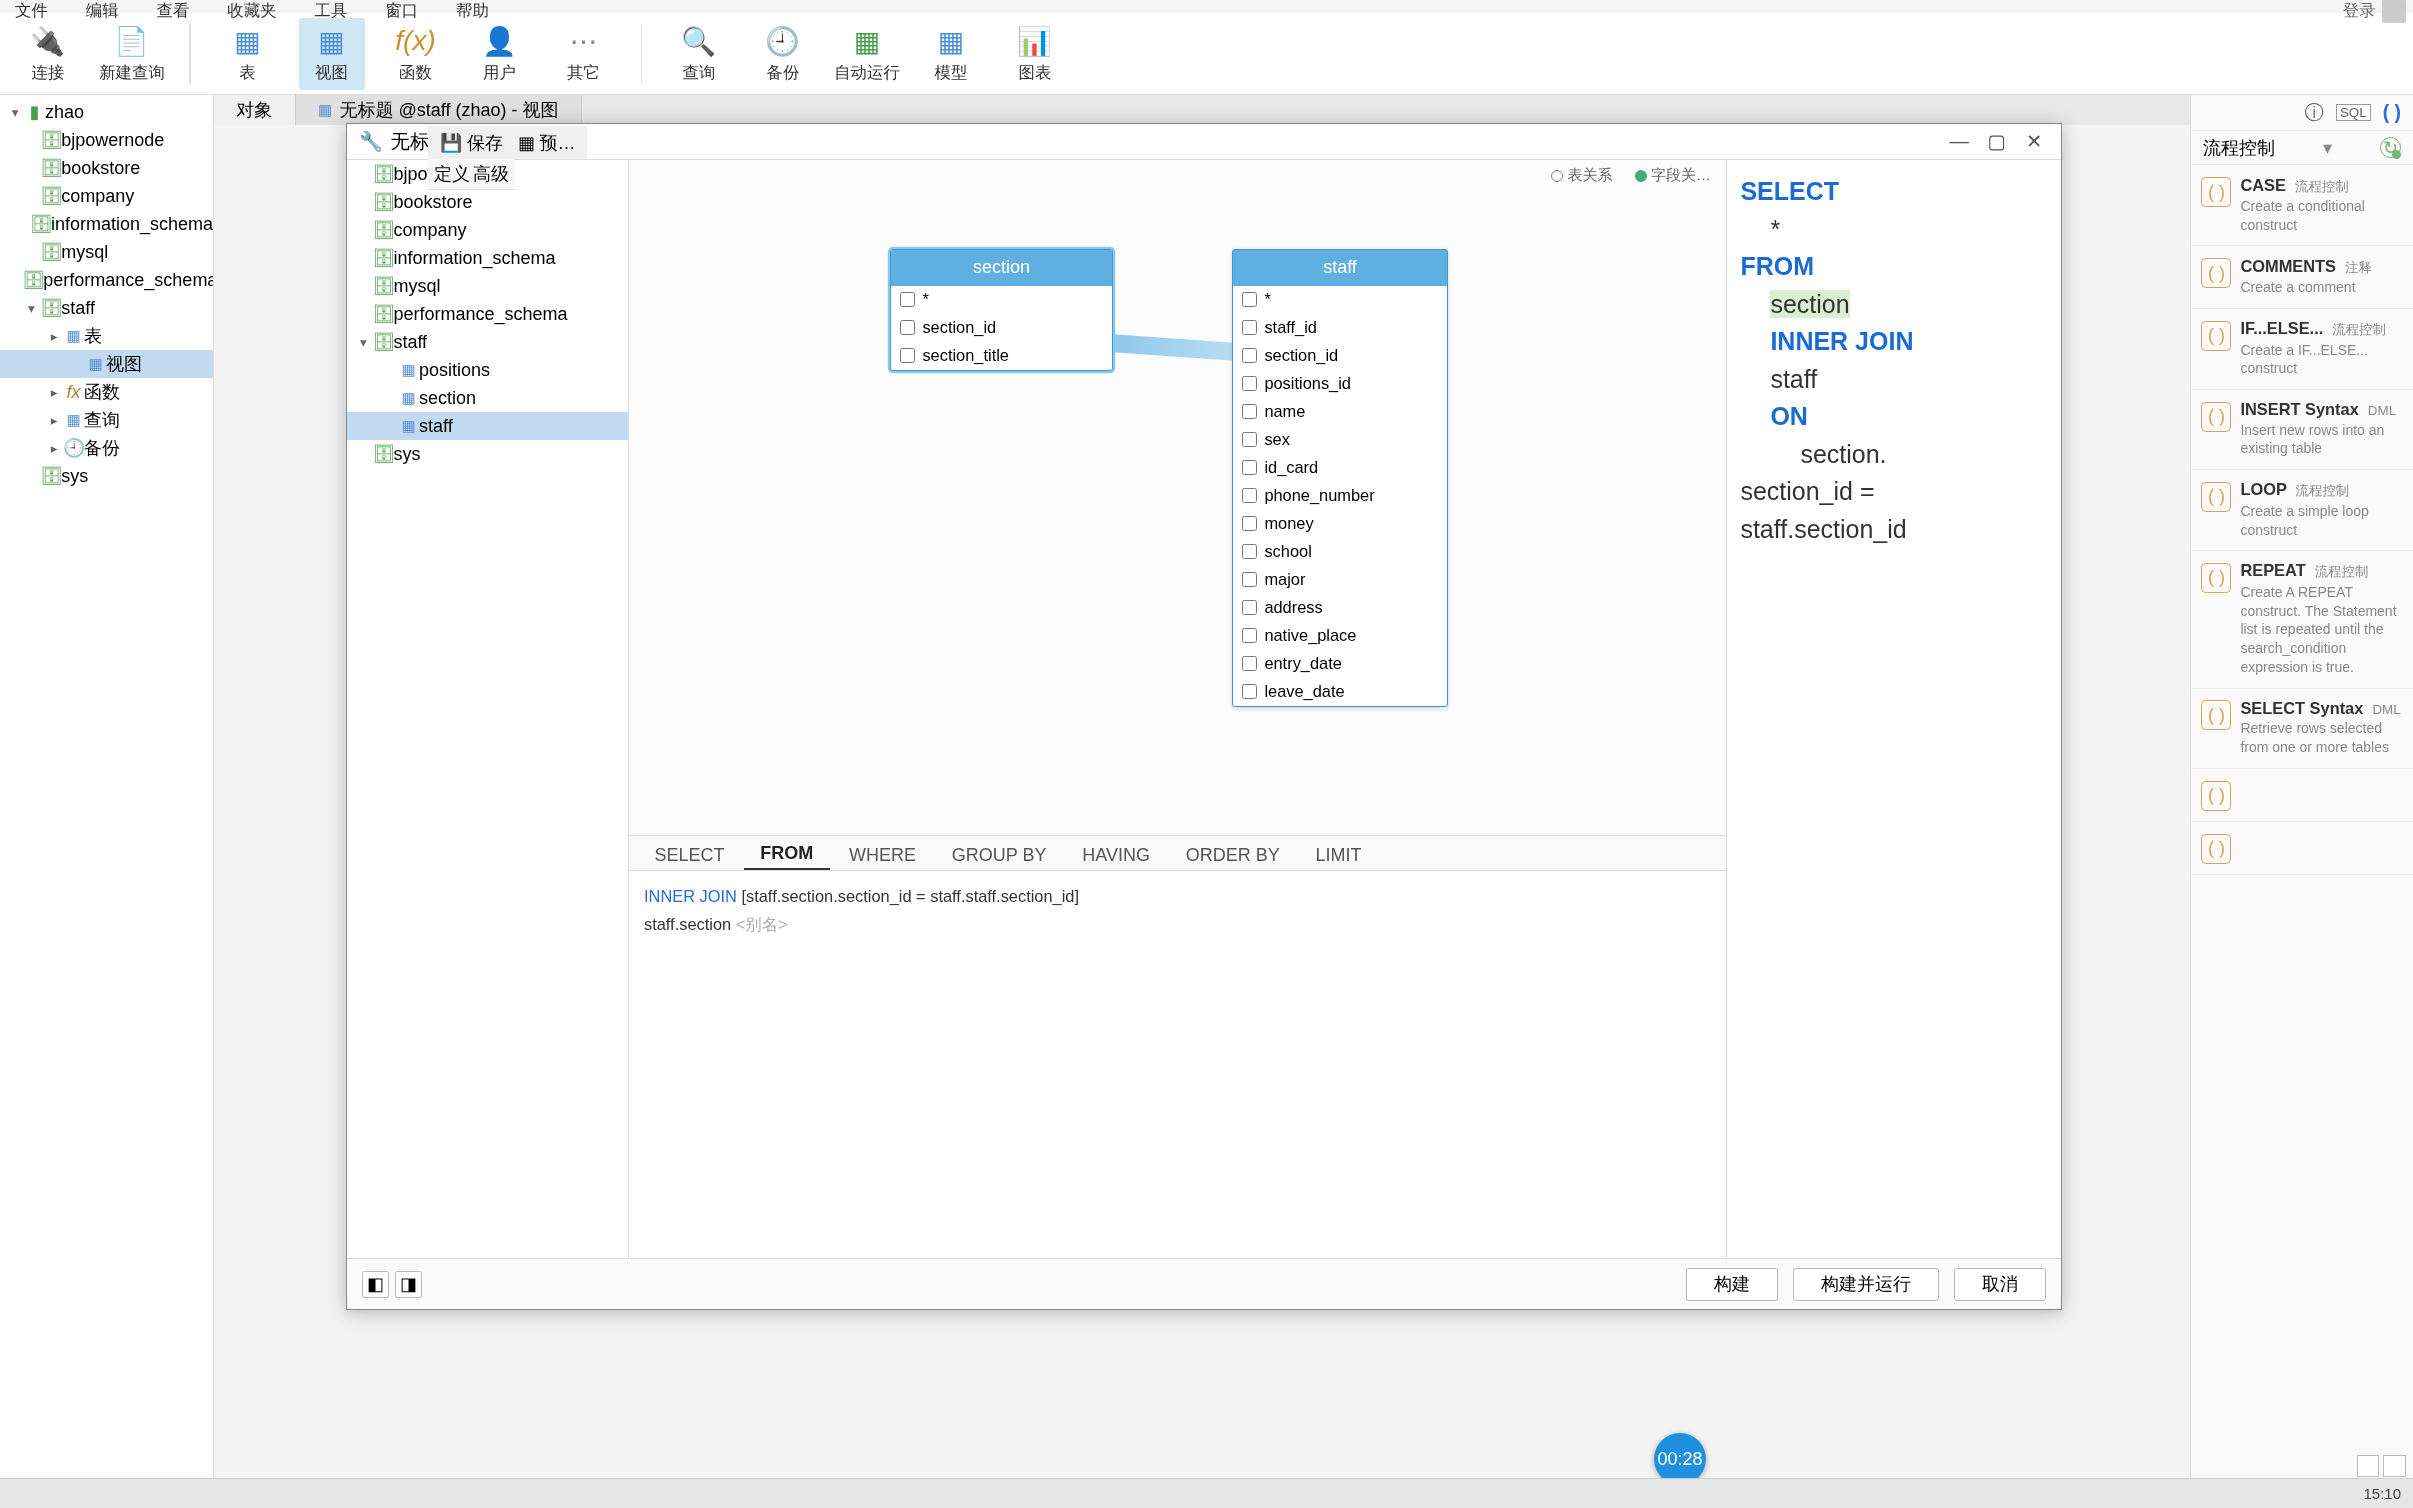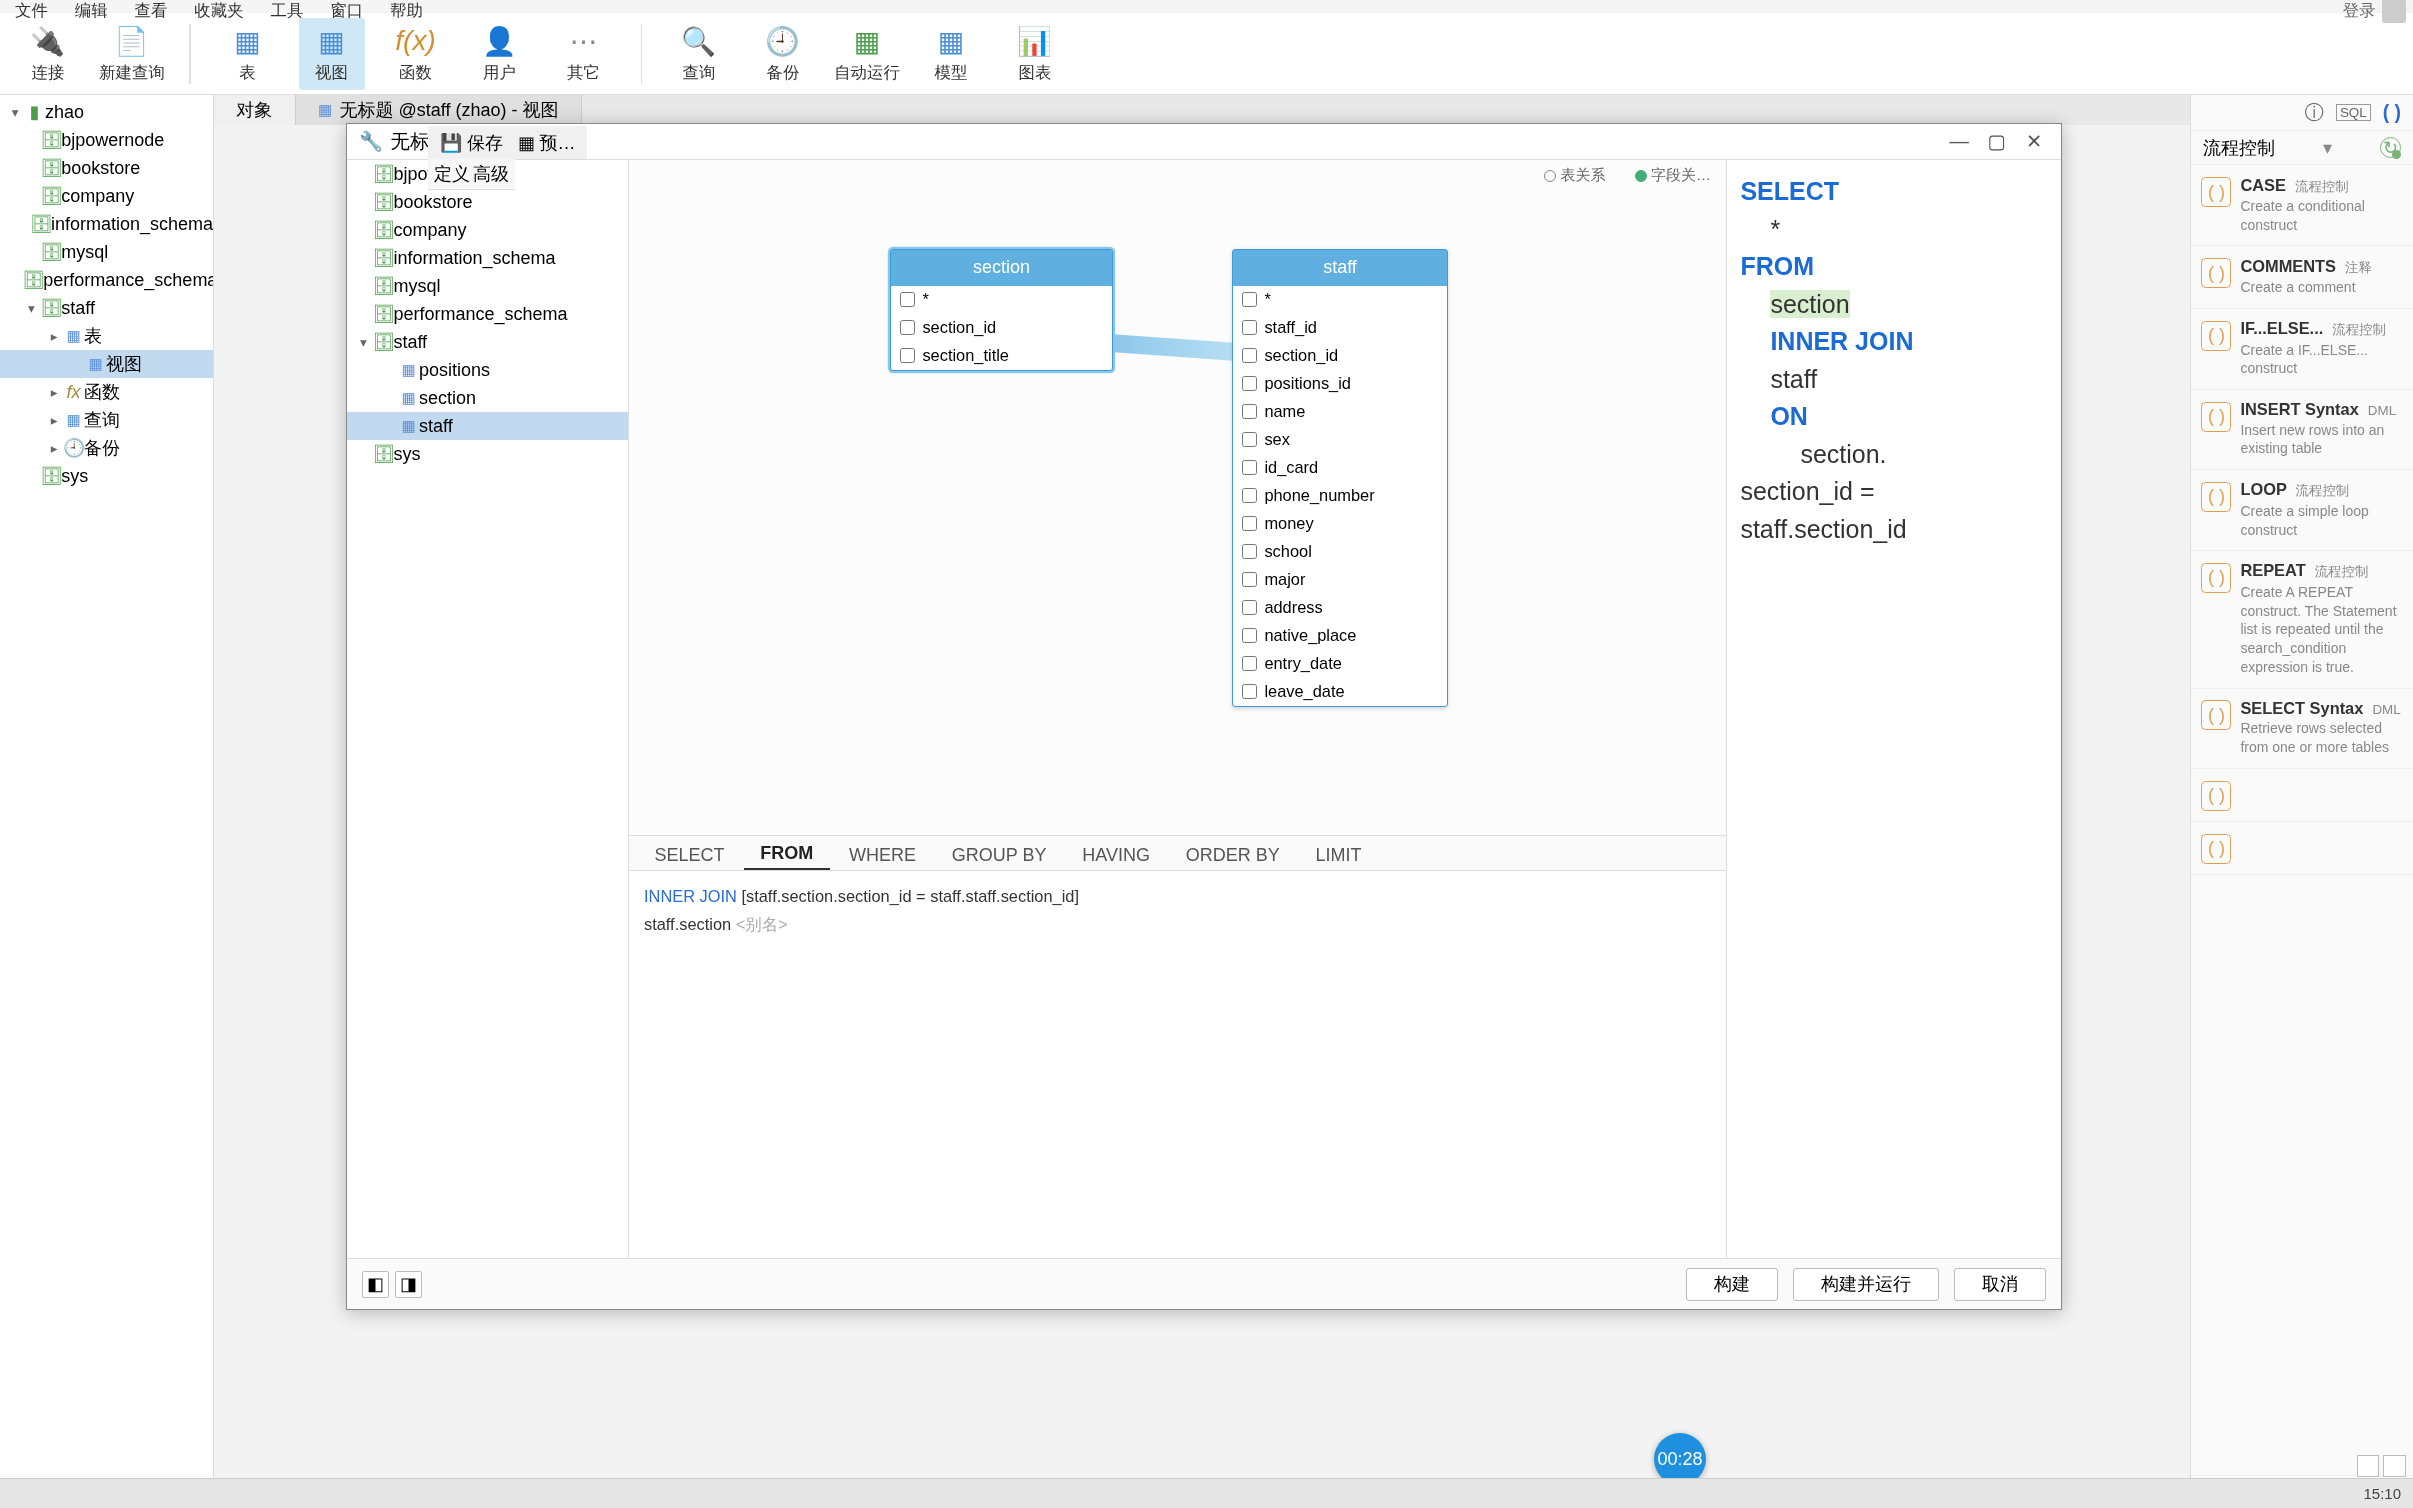--- a/index.html
+++ b/index.html
@@ -1,19 +1,19 @@
 <!DOCTYPE html>
 <html style="font-size:12px"><head>
 <meta charset="utf-8">
 <style>
 * { margin:0; padding:0; box-sizing:border-box; font-family:"Microsoft YaHei",Arial,sans-serif; }
 body { background:#f0f0f0; width:2413px; height:1508px; overflow:hidden; position:relative; font-size:18px; }
 
 
-.menubar { height:13.4px; background:#f5f5f5; display:flex; gap:27px; padding:0 15px; font-size:16.4px; color:#333; }
+.menubar { height:13.4px; background:#f5f5f5; display:flex; gap:38px; padding:0 15px; font-size:16.4px; color:#333; }
 .menubar span { cursor:default; }
 .login-area { position:absolute; right:7.4px; top:-1.5px; font-size:16.4px; color:#666; display:flex; align-items:center; gap:6px;}
 .login-area .avatar { width:24px; height:24px; background:#ccc; border-radius:3px;}
 
 
 .toolbar { height:82px; background:#fff; border-bottom:0.7px solid #ddd; display:flex; padding:4.5px 15px; gap:18px; }
 .tool-item { display:flex; flex-direction:column; align-items:center; justify-content:center; width:66px; cursor:pointer; }
 .tool-item.active { background:#d0e8f5; border-radius:3px; }
 .tool-icon { width:36px; height:36px; display:flex; align-items:center; justify-content:center; font-size:28px; }
 .tool-label { font-size:16.4px; color:#333; margin-top:3px; }
@@ -48,21 +48,21 @@
 .dlg-title .spacer { flex:1; }
 .dlg-title .winbtn { width:30px; height:30px; display:flex; align-items:center; justify-content:center; font-size:19.4px; color:#555; cursor:pointer; }
 
 .dlg-body { flex:1; display:flex; overflow:hidden; }
 .dlg-left { width:282px; border-right:0.7px solid #ddd; display:flex; flex-direction:column; }
 .dlg-left-tree { flex:1; overflow:auto; font-size:18px; }
 .dlg-left-tree .tree-row { height:28px; }
 
 .dlg-mid { flex:1; display:flex; flex-direction:column; position:relative; }
 .designer { flex:1; position:relative; background:#fcfcfc; overflow:hidden; }
-.designer-topright { position:absolute; right:15px; top:6px; font-size:15px; color:#666; display:flex; gap:29px; }
+.designer-topright { position:absolute; right:15px; top:6px; font-size:15px; color:#666; display:flex; gap:22px; }
 .designer-topright .item { display:flex; align-items:center; gap:4.5px; }
 .designer-topright .dot { width:12px; height:12px; border-radius:50%; border:1.5px solid #888; }
 
 .tablebox { position:absolute; border:1.5px solid #3a9bd6; border-radius:3px; background:#fff; min-width:209px; box-shadow:0 1.5px 4.5px rgba(0,0,0,.15); }
 .tablebox.sel { box-shadow:0 0 0 2.2px #8cc6ea; }
 .tablebox .tb-head { background:#5fb0e0; color:#fff; text-align:center; padding:7.4px 0; font-size:18px; }
 .tablebox .tb-row { display:flex; align-items:center; gap:7.4px; padding:4.5px 9px; font-size:16.4px; }
 .tablebox .tb-row input[type=checkbox]{ width:15px; height:15px; }
 .join-line { position:absolute; height:18px; background:linear-gradient(to right,#8cc6ea,#bde2f5); }
 

